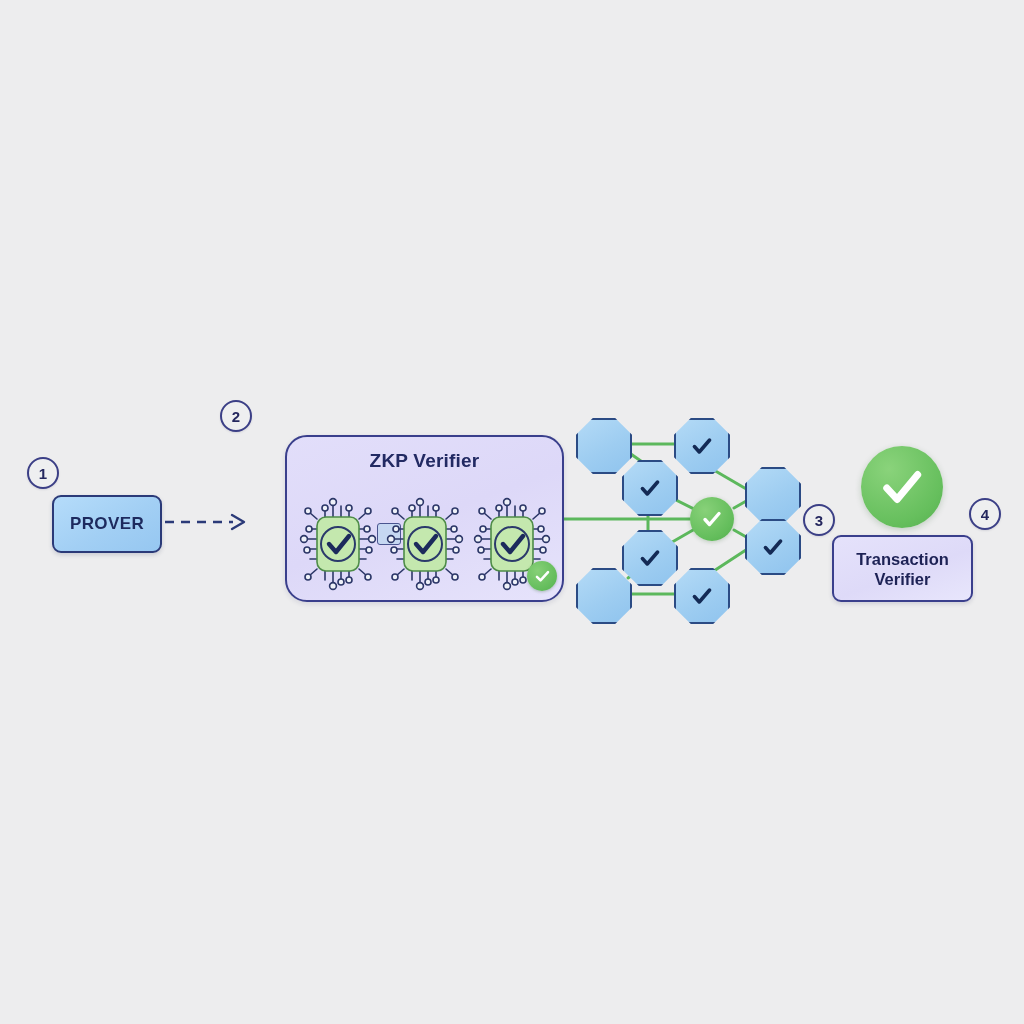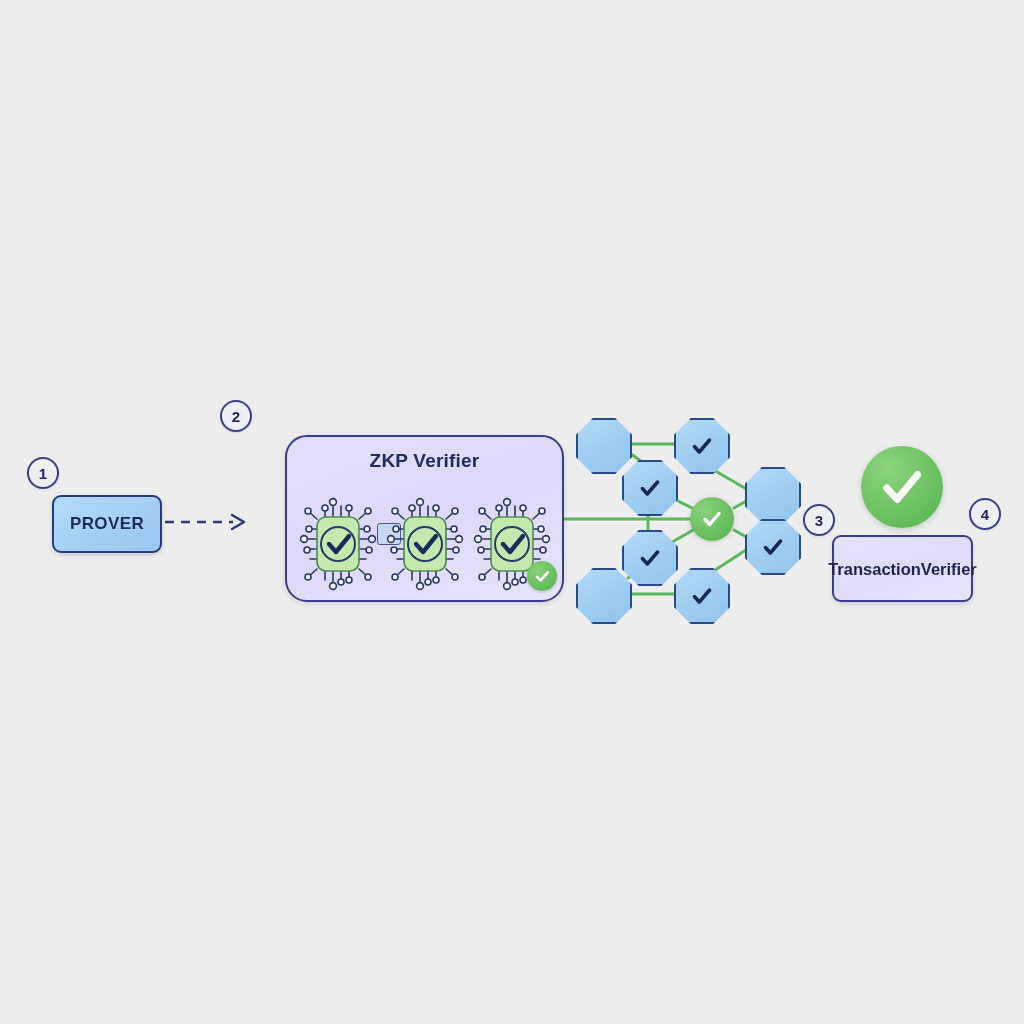--- a/index.html
+++ b/index.html
@@ -177,21 +177,21 @@
   .confirm-box {
     position: absolute;
     left: 832px;
     top: 535px;
     width: 137px;
     height: 63px;
     border: 2px solid #3a3f8c;
     border-radius: 9px;
     background: linear-gradient(160deg, #e5e2fb 0%, #dedaf8 55%, #e8e6fc 100%);
     display: flex;
-    flex-direction: row;
+    flex-direction: column;
     align-items: center;
     justify-content: center;
     box-shadow: 0 2px 4px rgba(50,50,100,.16);
   }
   .confirm-line {
     color: #1d2255;
     font-size: 16.5px;
     font-weight: 700;
     line-height: 20px;
   }

